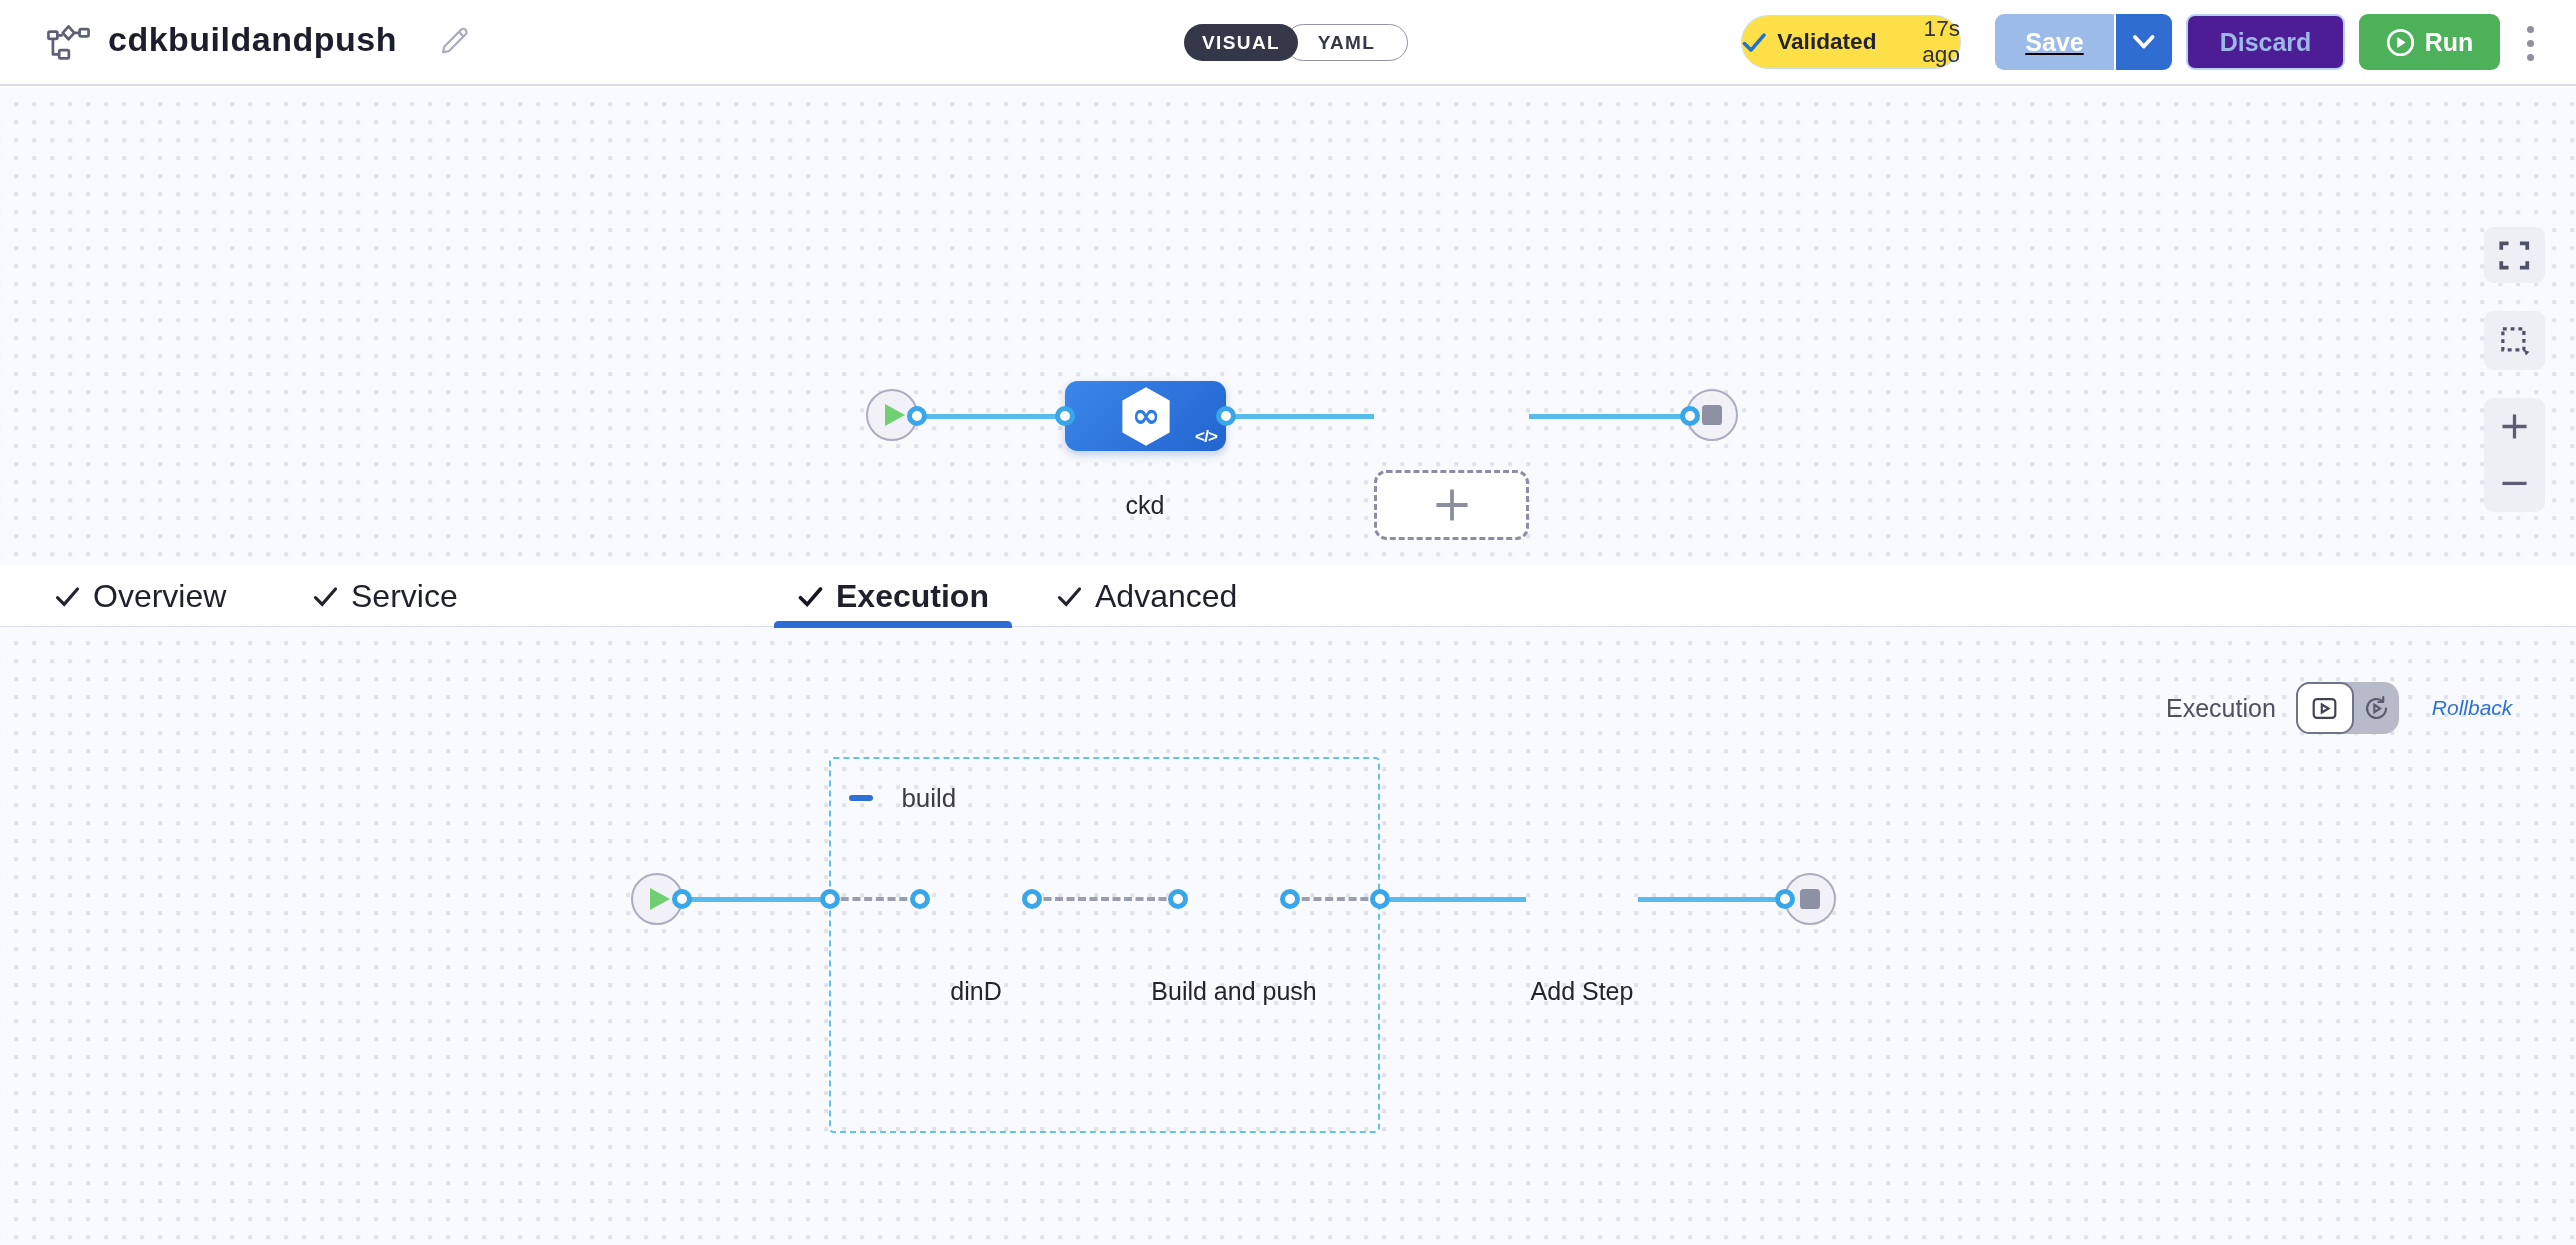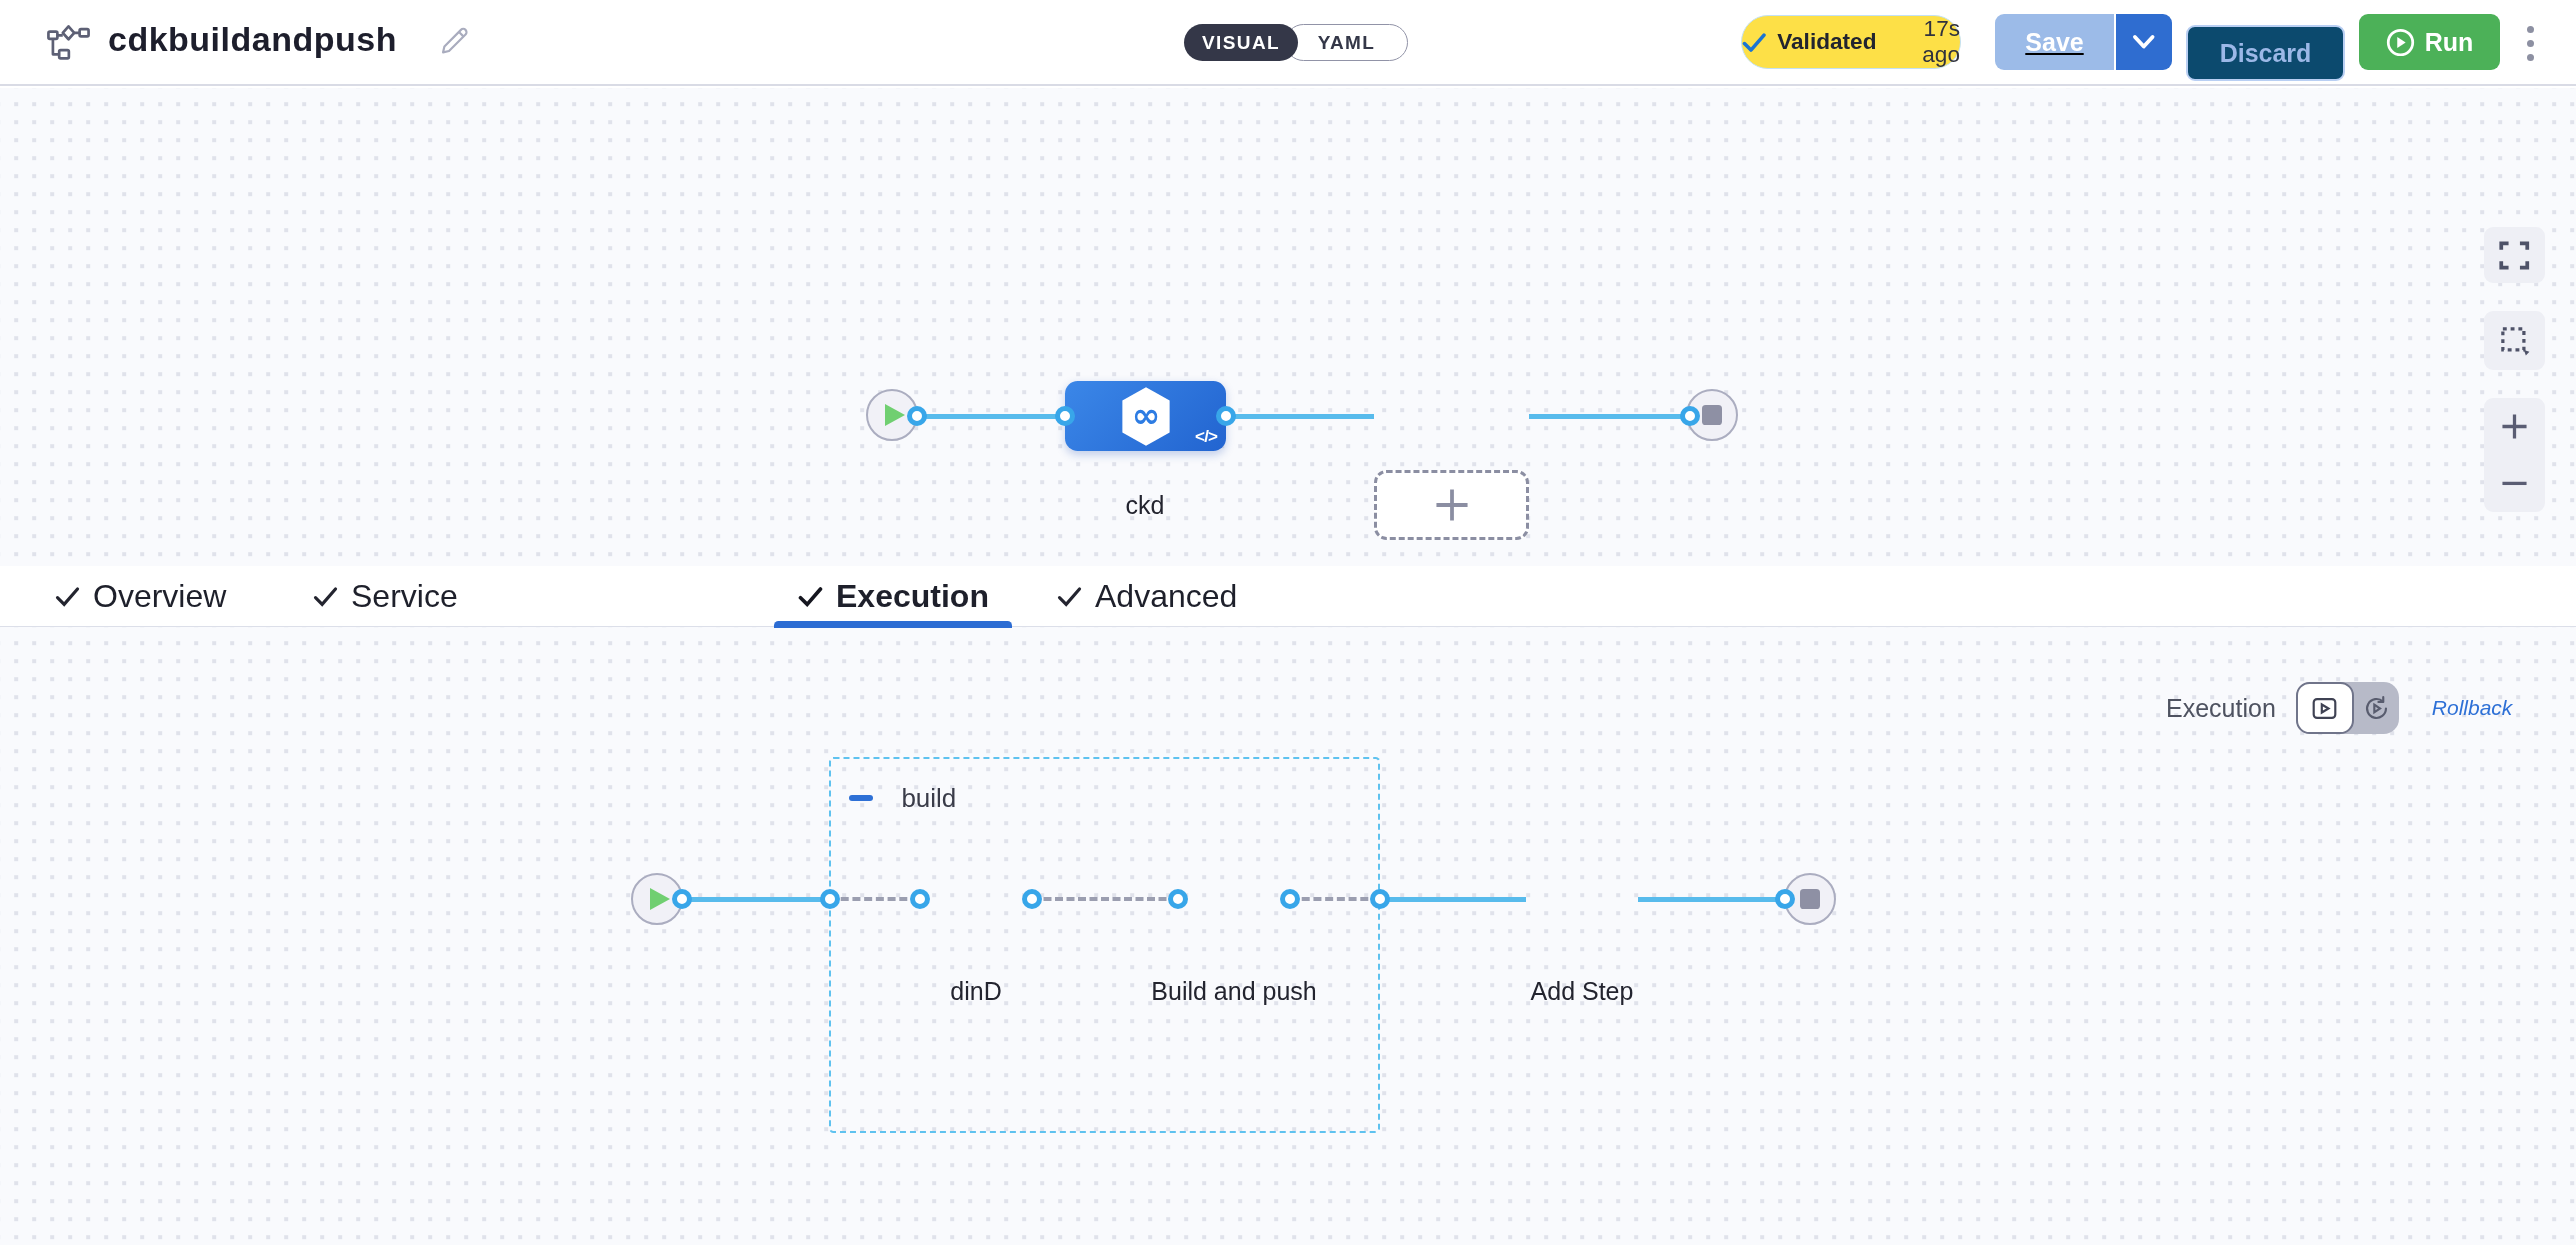--- a/index.html
+++ b/index.html
@@ -23,22 +23,22 @@
                     background:#fde047; border-radius:27px; display:flex; align-items:center; justify-content:center; gap:10.8px;text-align:right; }
   .validated-label { font-size:22.6px; font-weight:bold; color:#22242f; }
   .validated-time { font-size:22.6px; color:#30323e; }
 
   .save-split { position:absolute; left:1995px; top:14.4px; height:56px; display:flex; cursor:pointer;text-decoration:underline; }
   .save-main { width:119px; background:#9cbbe8; border-radius:9px 0 0 9px; color:#fff; font-size:25px; font-weight:bold;
                display:flex; align-items:center; justify-content:center; }
   .save-divider { width:1.8px; background:#fff; margin:9px 0; }
   .save-caret { width:56px; background:#2f6dd0; border-radius:0 9px 9px 0; display:flex; align-items:center; justify-content:center; }
 
-  .discard-btn { position:absolute; left:2186px; top:14.4px; width:159px; height:56px; background:#0c4a6e; border:2.3px solid #b9cff3;
-                 border-radius:9px; color:#9cb8e7; font-size:25px; font-weight:bold; display:flex; align-items:center; justify-content:center; cursor:pointer;margin-top:11px; }
+  .discard-btn { position:absolute; left:2186px; top:14.4px; width:159px; height:56px; background:#4c1d95; border:2.3px solid #b9cff3;
+                 border-radius:9px; color:#9cb8e7; font-size:25px; font-weight:bold; display:flex; align-items:center; justify-content:center; cursor:pointer; }
   .run-btn { position:absolute; left:2359px; top:14.4px; width:141px; height:56px; background:#4cb158; border-radius:9px;
              color:#fff; font-size:25px; font-weight:bold; display:flex; align-items:center; justify-content:center; gap:10px; cursor:pointer; }
   .kebab { position:absolute; left:2518px; top:20px; width:25px; height:47px; display:flex; flex-direction:column;
            align-items:center; justify-content:center; gap:7.2px; cursor:pointer; }
   .kebab span { width:7.2px; height:7.2px; border-radius:50%; background:#8d90a2; }
 
   
   .canvas { position:absolute; left:0; width:2576px; background-color:#f9fafd;
             background-image:radial-gradient(circle, #e0e2eb 2.2px, transparent 2.3px);
             background-size:18px 18px; background-position:7.2px 7.2px; }

